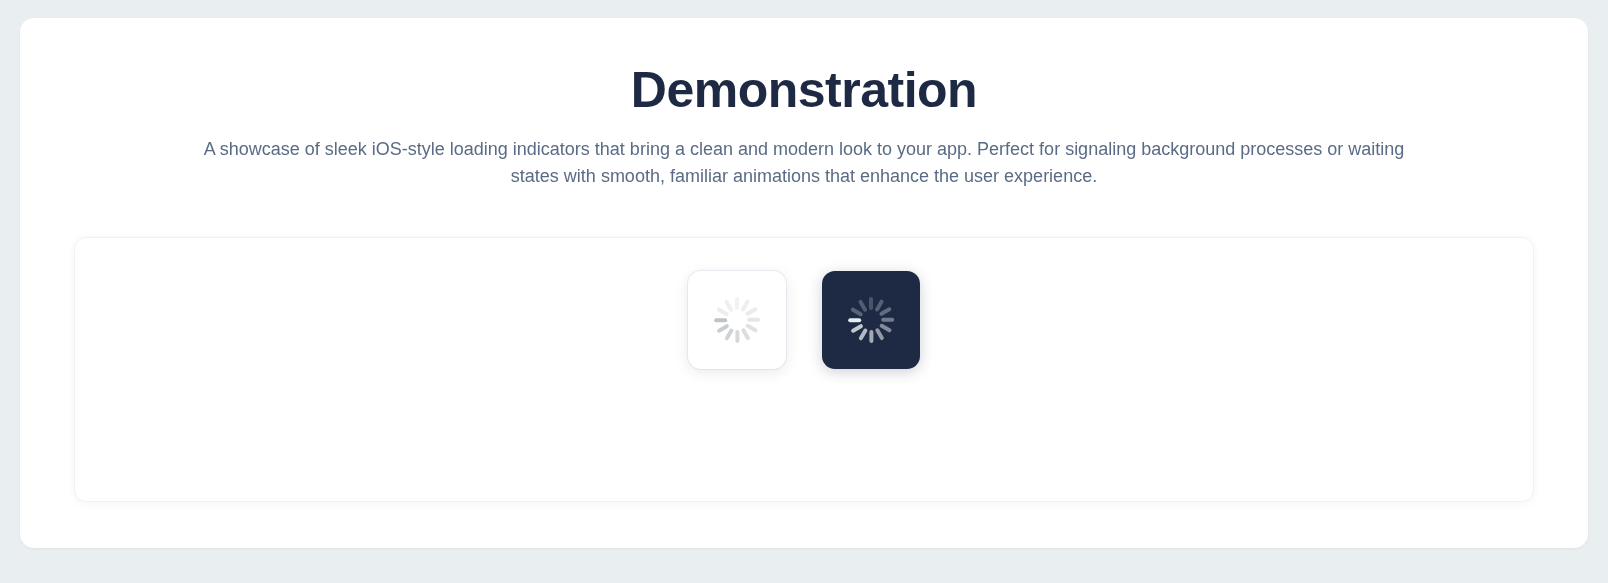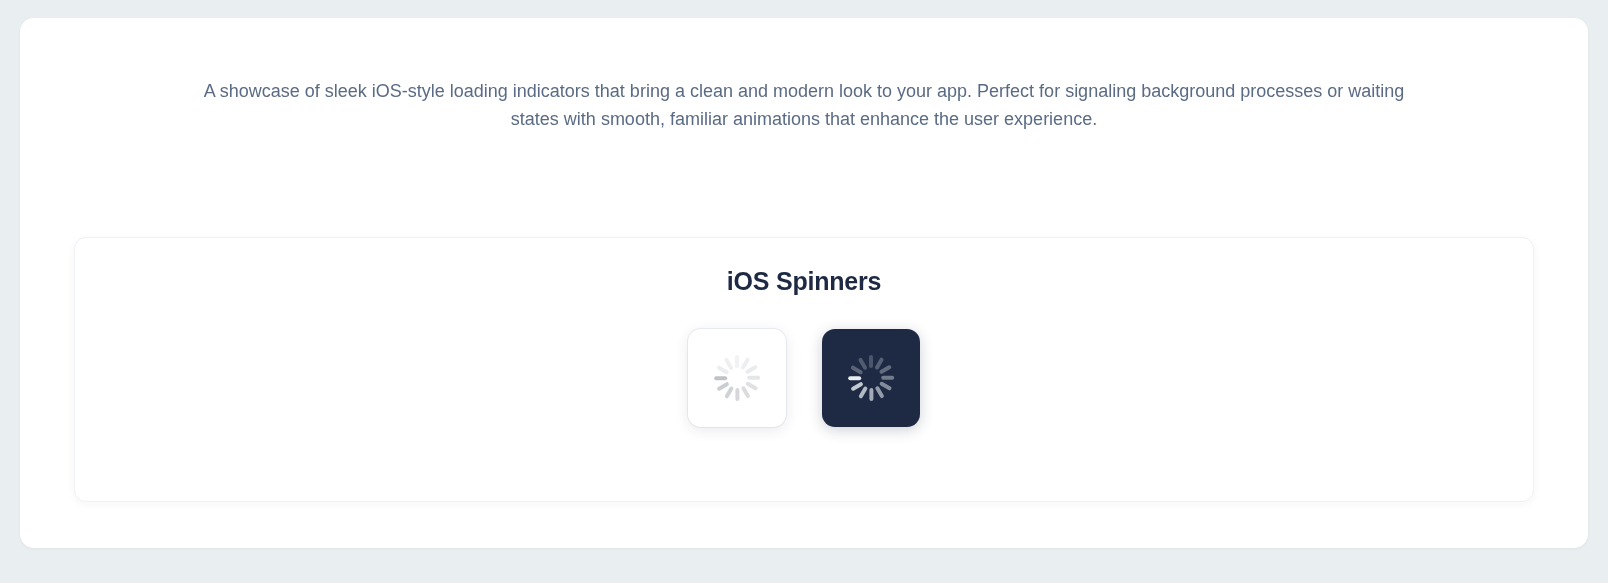--- a/index.html
+++ b/index.html
@@ -145,26 +145,26 @@
 
   .spinner.light-spokes i { background: #bfc3c7; }
   .spinner.dark-spokes  i { background: #e8ecf1; }
 </style>
 </head>
 <body>
 
 <div class="page-card">
 
   <div class="header">
+    <h1 class="page-title">Demonstration</h1>
     <p class="page-subtitle">A showcase of sleek iOS-style loading indicators that bring a clean and modern look to your app. Perfect for signaling background processes or waiting states with smooth, familiar animations that enhance the user experience.</p>
   </div>
 
   <div class="panel">
 
-    <h2 class="panel-title">iOS Spinners</h2>
 
     <div class="tiles">
 
       <div class="tile light">
         <div class="spinner light-spokes">
           <i style="transform:rotate(0deg)"></i>
           <i style="transform:rotate(30deg)"></i>
           <i style="transform:rotate(60deg)"></i>
           <i style="transform:rotate(90deg)"></i>
           <i style="transform:rotate(120deg)"></i>

